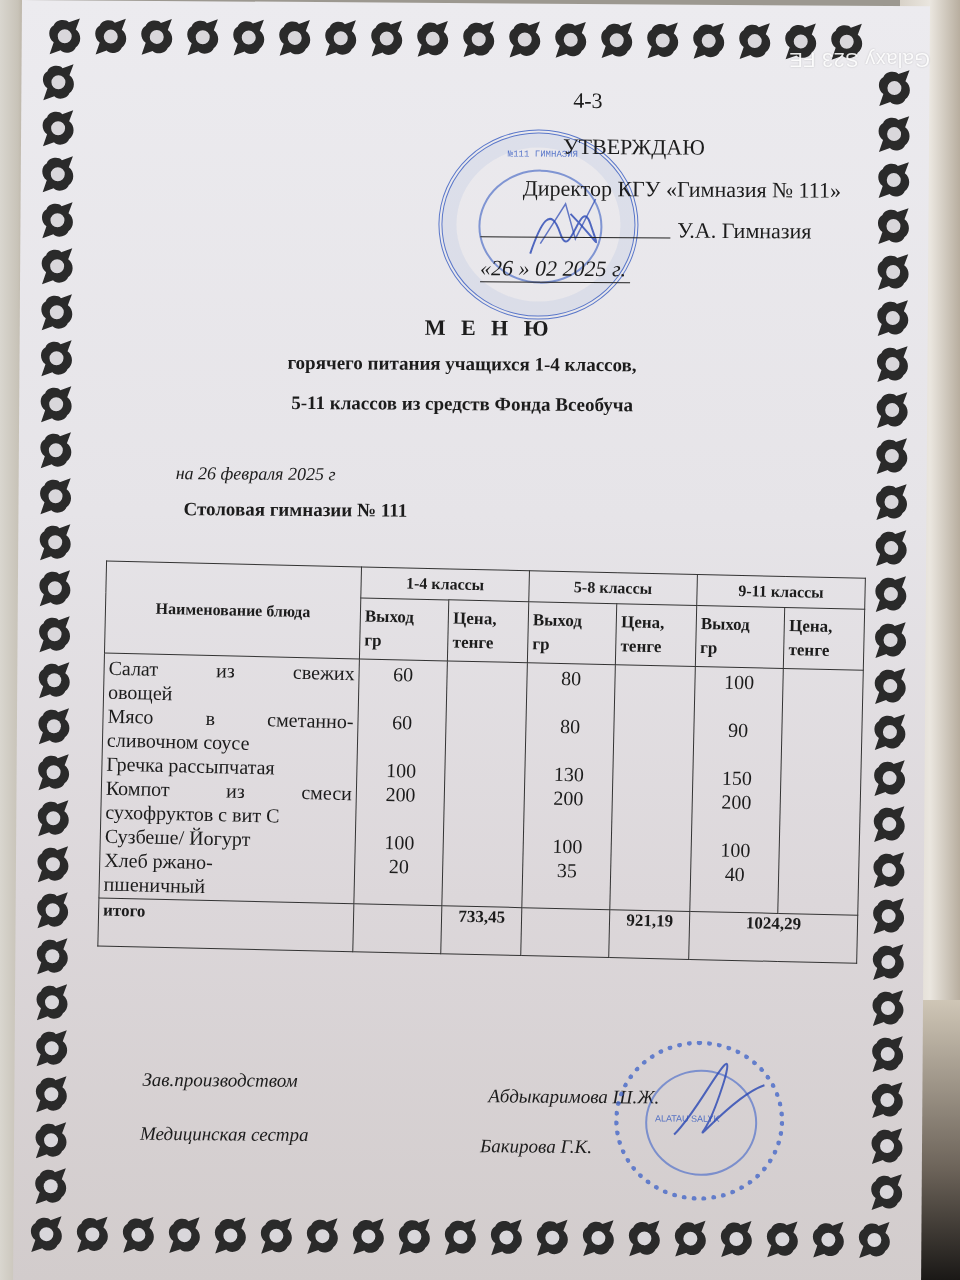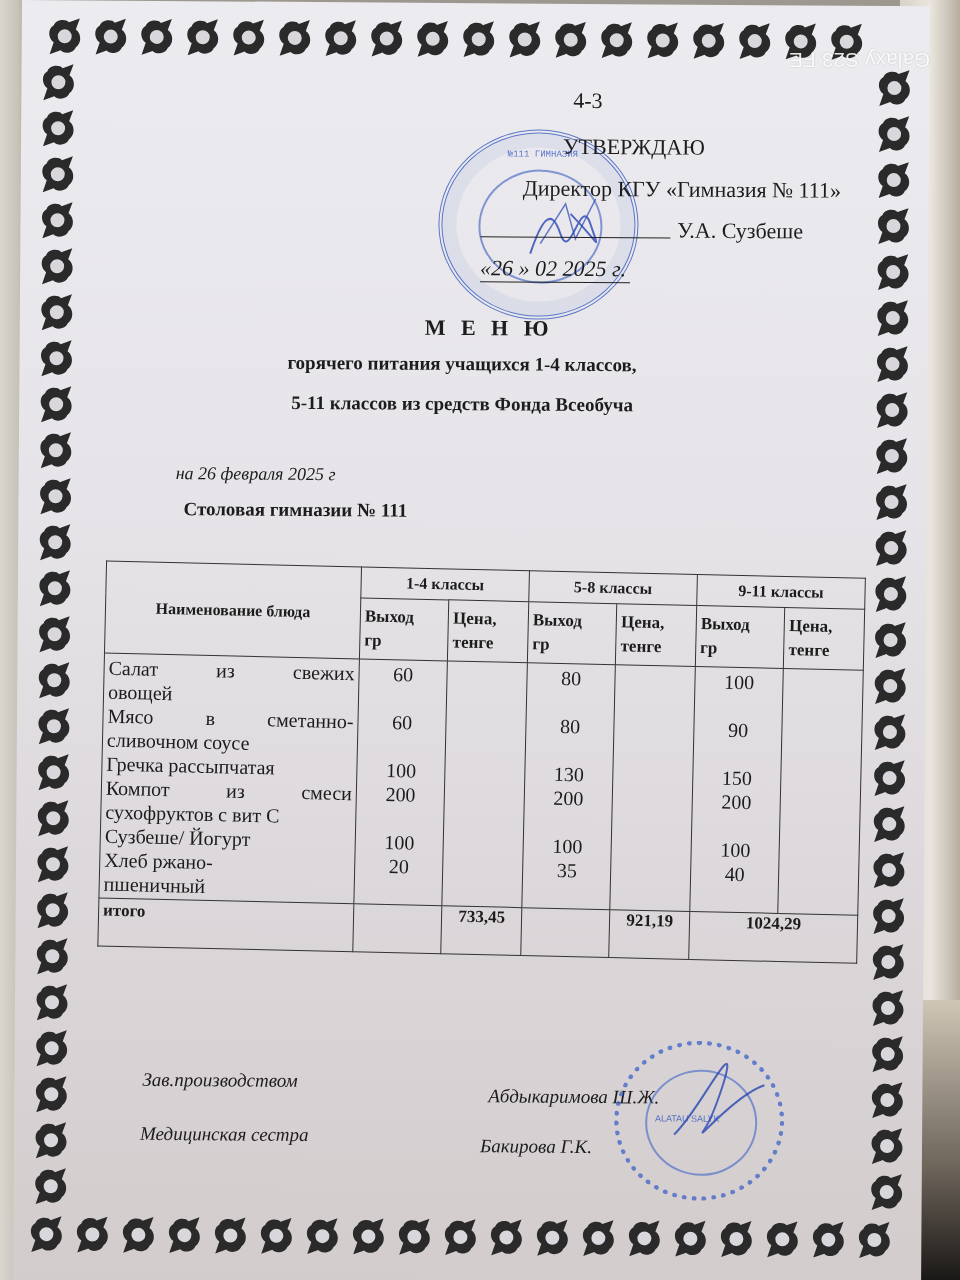--- a/index.html
+++ b/index.html
@@ -652,21 +652,21 @@
       <div class="stamp-text" style="left:50px; top:16px; width:100px;font-family:Liberation Mono, monospace;">№111 ГИМНАЗИЯ</div>
     </div>
     <svg class="signature" style="left:500px; top:180px;" width="90" height="80" viewBox="0 0 90 80">
       <path d="M10 70 C20 40, 30 20, 40 50 S60 10, 70 40 S80 60, 50 30" stroke="rgba(40,70,180,0.8)" stroke-width="2" fill="none"></path>
       <path d="M20 60 L45 20 L55 55 L75 15" stroke="rgba(40,70,180,0.7)" stroke-width="1.5" fill="none"></path>
     </svg>
 
     <div class="t approve">УТВЕРЖДАЮ</div>
     <div class="t director">Директор КГУ «Гимназия № 111»</div>
     <div class="sign-line"></div>
-    <div class="t director-name">У.А. Сузбеше</div>
+    <div class="t director-name">У.А. Гимназия</div>
     <div class="t approve-date">«26  »   02   2025  г.</div>
 
     <div class="t menu-title">М Е Н Ю</div>
     <div class="t subtitle1">горячего питания учащихся 1-4 классов,</div>
     <div class="t subtitle2"><span>5-11 классов из средств </span><span class="u">Фонда Всеобуча</span></div>
     <div class="t date-line">на 26 февраля  2025 г</div>
     <div class="t canteen">Столовая гимназии № 111</div>
 
     <table class="menu">
       <thead>

